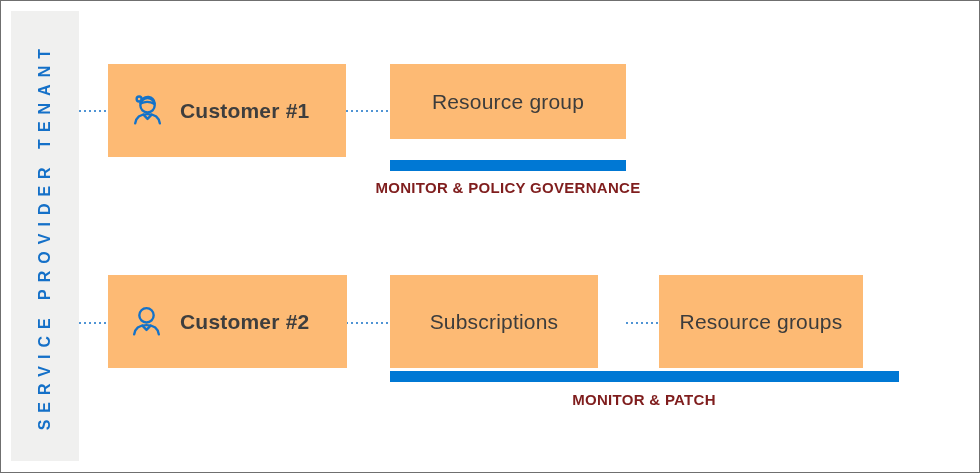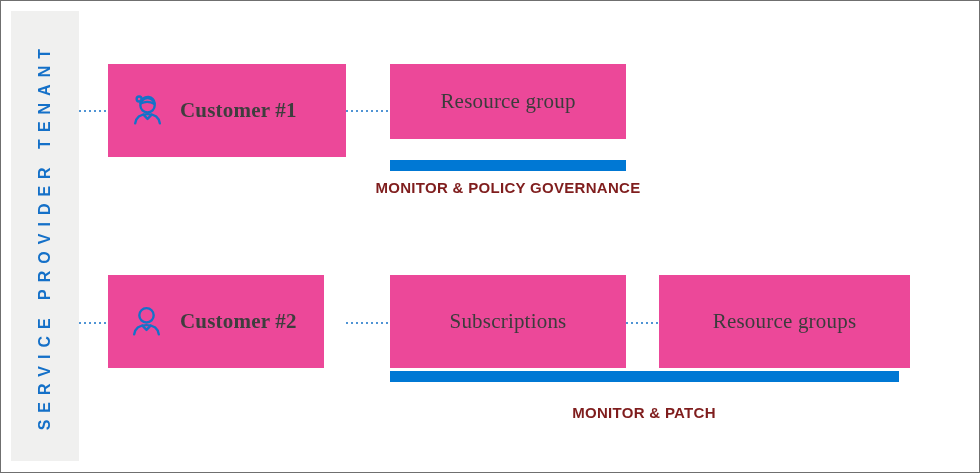--- a/index.html
+++ b/index.html
@@ -30,25 +30,24 @@
     writing-mode: vertical-rl;
     transform: rotate(180deg);
     font-size: 16px;
     font-weight: 700;
     letter-spacing: 7px;
     color: #1470c8;
     white-space: nowrap;
   }
   .gbox {
     position: absolute;
-    background: #ec4899;
+    background: #fdba74;
     display: flex;
     align-items: center;
     justify-content: center;
-    font-family: Liberation Serif, serif;
   }
   .customer-box {
     justify-content: flex-start;
     padding-left: 20px;
     box-sizing: border-box;
   }
   .customer-label {
     font-size: 21px;
     font-weight: 700;
     color: #3e3e3e;
@@ -114,33 +113,33 @@
     <span class="box-label">Resource group</span>
   </div>
 
   <div class="bar" style="left:389px; top:159px; width:236px;"></div>
   <div class="banner-label" style="left:357px; top:178px; width:300px;">MONITOR &amp; POLICY GOVERNANCE</div>
 
   <div class="connector" style="left:78px; top:321px; width:29px;"></div>
   <div class="connector" style="left:345px; top:321px; width:44px;"></div>
   <div class="connector" style="left:625px; top:321px; width:33px;"></div>
 
-  <div class="gbox customer-box" style="left:107px; top:274px; width:216px; height:93px;">
+  <div class="gbox customer-box" style="left:107px; top:274px; width:239px; height:93px;">
     <svg class="icon" viewBox="0 0 36 36" fill="none" stroke="#1472c8" stroke-width="2.3" stroke-linecap="round" stroke-linejoin="round">      
         <circle cx="18" cy="12" r="7"></circle>
       <path d="M6 30.5 C7 23.5 12 21.5 18 21.5 C24 21.5 29 23.5 30 30.5"></path>
       <path d="M14 22 L18 26.2 L22 22"></path>
     </svg>
     <span class="customer-label">Customer #2</span>
   </div>
 
-  <div class="gbox" style="left:389px; top:274px; width:236px; height:93px;justify-content:center;">
+  <div class="gbox" style="left:389px; top:274px; width:208px; height:93px;justify-content:center;">
     <span class="box-label">Subscriptions</span>
   </div>
 
-  <div class="gbox" style="left:658px; top:274px; width:251px; height:93px;">
+  <div class="gbox" style="left:658px; top:274px; width:204px; height:93px;">
     <span class="box-label">Resource groups</span>
   </div>
 
   <div class="bar" style="left:389px; top:370px; width:509px;"></div>
-  <div class="banner-label" style="left:493px; top:403px; width:300px;">MONITOR &amp; PATCH</div>
+  <div class="banner-label" style="left:493px; top:390px; width:300px;">MONITOR &amp; PATCH</div>
 
 </div>
 
 </body></html>

